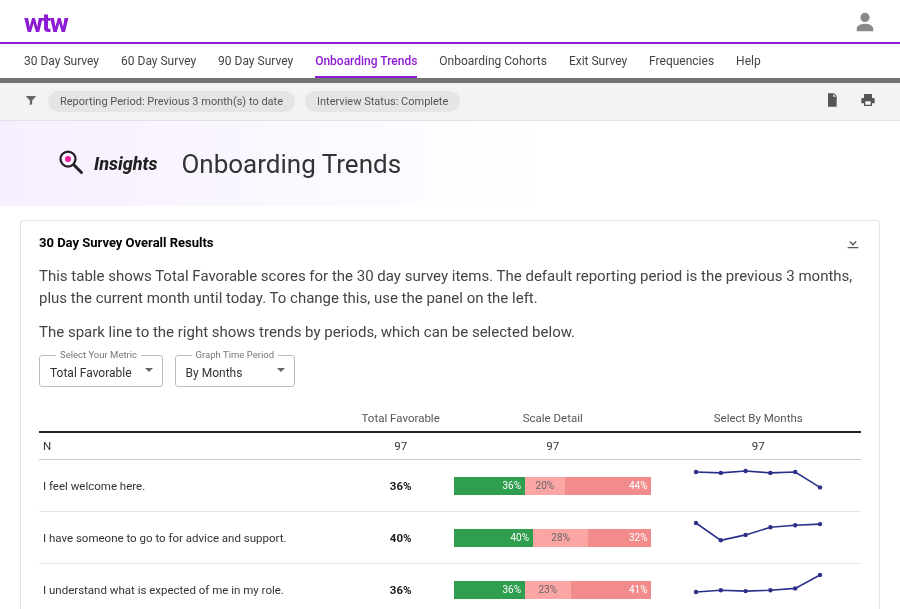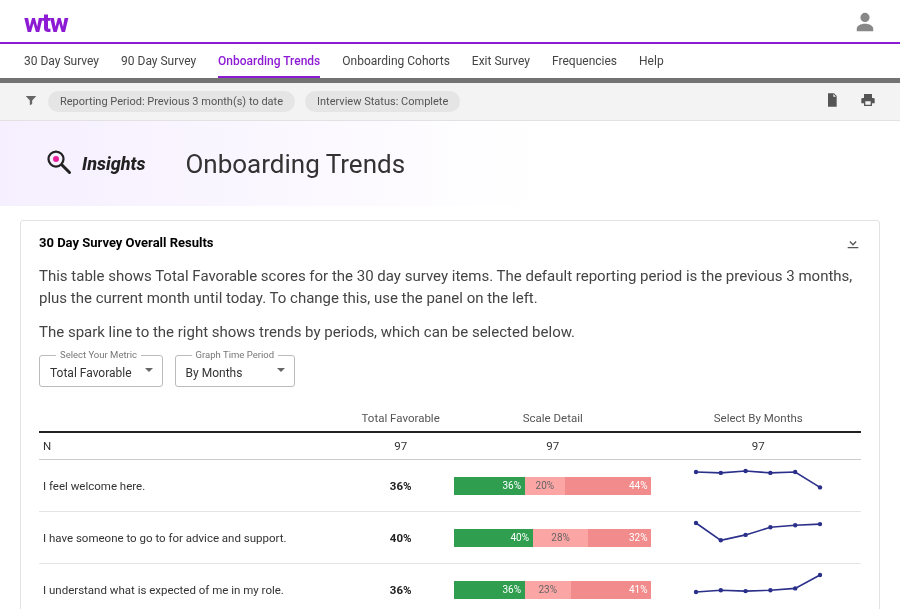--- a/index.html
+++ b/index.html
@@ -9,21 +9,21 @@
   .avatar-icon svg { width: 22px; height: 22px; fill: #888; }
   .tabs { display: flex; gap: 22px; padding: 0 24px; border-bottom: 5px solid #737373; font-size: 12px; }
   .tab { padding: 10px 0 8px 0; cursor: pointer; color: #444; border-bottom: 2px solid transparent; }
   .tab.active { color: #8e1bd4; border-bottom: 2px solid #8e1bd4; font-weight: 500; }
   .filterbar { display: flex; align-items: center; gap: 10px; padding: 8px 24px; background: #f3f3f3; border-bottom: 1px solid #e2e2e2; }
   .filter-icon svg { width: 14px; height: 14px; fill: #666; }
   .chip { background: #e5e5e5; border-radius: 14px; padding: 4px 12px; font-size: 11px; color: #555; cursor: pointer; }
   .filterspacer { flex: 1; }
   .toolicon svg { width: 16px; height: 16px; fill: #555; }
   .toolicon { cursor: pointer; margin-left: 10px; }
-  .hero { display: flex; align-items: center; gap: 40px; padding: 26px 44px; background: linear-gradient(90deg, #f6efff 0%, #ffffff 60%); }
+  .hero { display: flex; align-items: center; gap: 24px; padding: 26px 56px; background: linear-gradient(90deg, #f6efff 0%, #ffffff 60%); }
   .insights-badge { display: flex; align-items: center; gap: 8px; }
   .insights-badge .iico svg { width: 30px; height: 30px; }
   .insights-text { font-weight: 800; font-size: 18px; font-style: italic; color: #222; }
   .page-title { font-size: 26px; font-weight: 400; color: #333; }
   .card { margin: 14px 20px 20px 20px; border: 1px solid #e3e3e3; border-radius: 3px; padding: 14px 18px 18px 18px; }
   .card-header { display: flex; justify-content: space-between; align-items: flex-start; }
   .card-title { font-weight: 700; font-size: 13px; color: #000000; }
   .dl-icon svg { width: 16px; height: 16px; fill: #555; }
   .desc { font-size: 15px; color: #444; margin-top: 12px; line-height: 1.45; }
   .selects { display: flex; gap: 12px; margin-top: 12px; }
@@ -58,20 +58,21 @@
   <div class="logo">wtw</div>
   <div class="avatar-icon">
     <svg viewBox="0 0 24 24">
         <path d="M12 2a5 5 0 100 10 5 5 0 000-10zm0 12c-5 0-9 2.5-9 5.5V22h18v-2.5c0-3-4-5.5-9-5.5z"></path>
       </svg>
   </div>
 </div>
 
 <div class="tabs">
   <div class="tab">30 Day Survey</div>
+  <div class="tab">60 Day Survey</div>
   <div class="tab">90 Day Survey</div>
   <div class="tab active">Onboarding Trends</div>
   <div class="tab">Onboarding Cohorts</div>
   <div class="tab">Exit Survey</div>
   <div class="tab">Frequencies</div>
   <div class="tab">Help</div>
 </div>
 
 <div class="filterbar">
   <span class="filter-icon">

